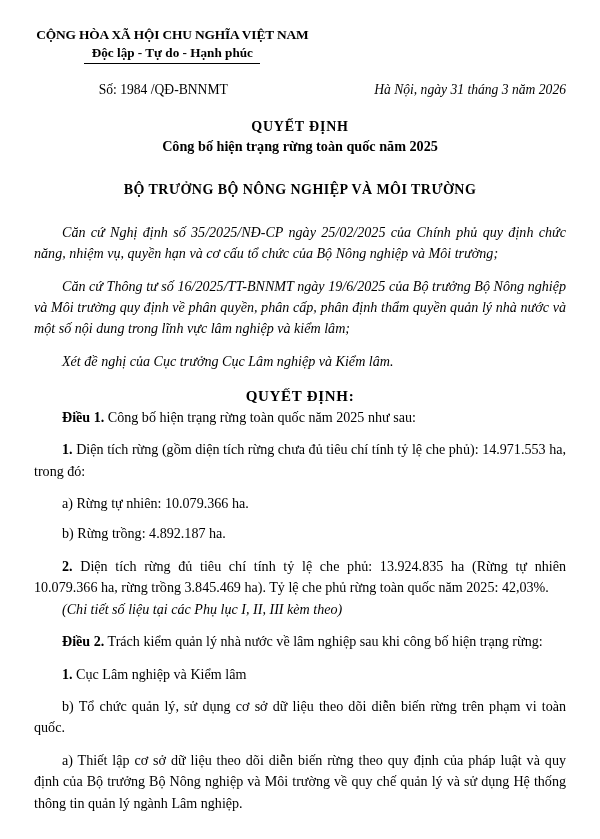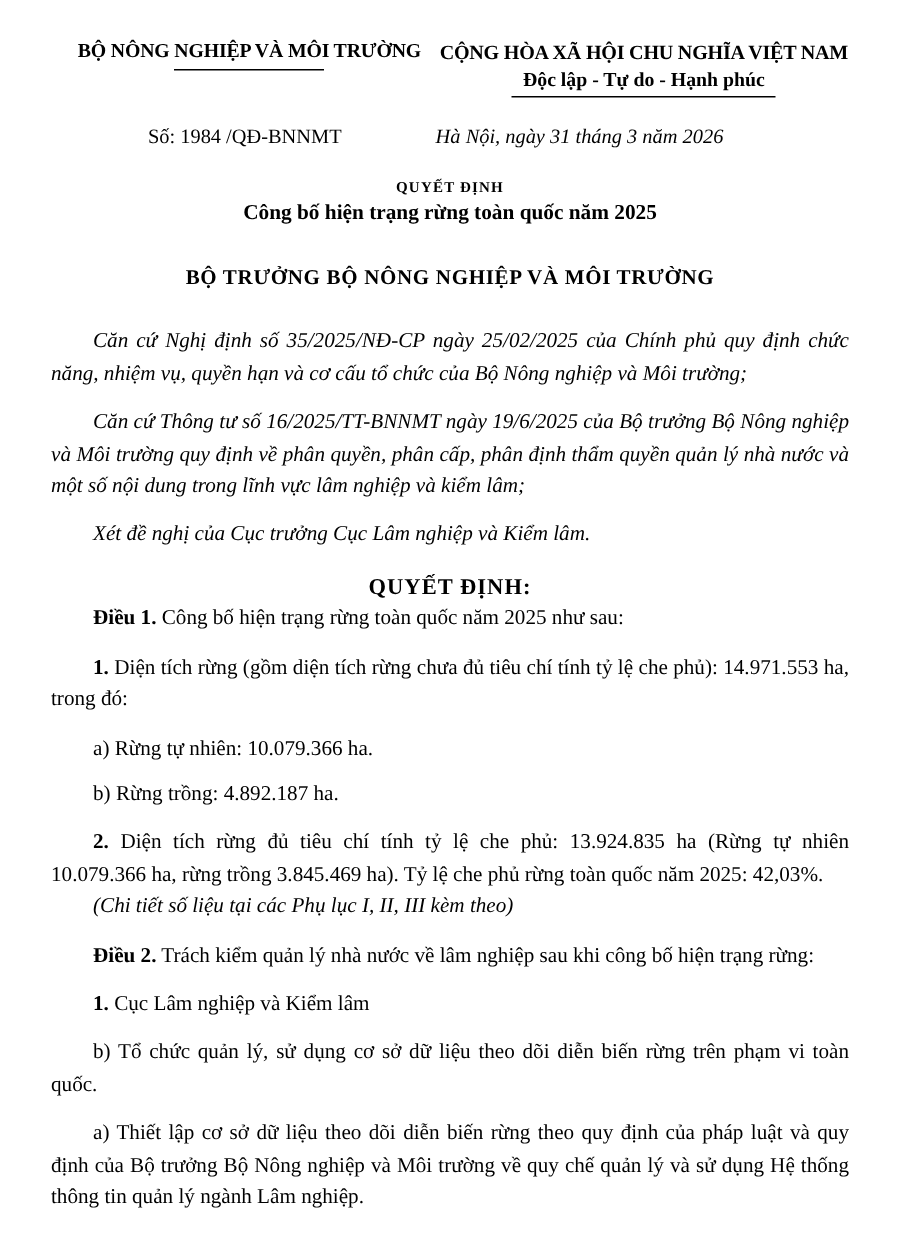--- a/index.html
+++ b/index.html
@@ -81,41 +81,41 @@
     width: 100%;
     margin-top: 17px;
   }
   .meta-col-left {
     width: 48%;
     text-align: center;
     padding-left: 2px;
   }
   .meta-col-right {
     width: 52%;
-    text-align: left;
+    text-align: right;
   }
   .doc-number {
     font-size: 13.6px;
     line-height: 1.3;
     white-space: nowrap;
   }
   .doc-place-date {
     font-size: 13.6px;
     font-style: italic;
     line-height: 1.3;
     white-space: nowrap;
   }
 
   
   .title-block {
     text-align: center;
     margin-top: 19px;
   }
   .title-main {
-    font-size: 10px;
+    font-size: 14px;
     font-weight: bold;
     letter-spacing: 0.8px;
     line-height: 1.32;
   }
   .title-sub {
     font-size: 14.2px;
     font-weight: bold;
     line-height: 1.34;
     margin-top: 1px;
   }
@@ -168,24 +168,20 @@
     margin-top: 15px;
   }
 </style>
 </head>
 <body>
 
 <div class="page">
   <div class="doc-body">
 
     <div class="header-row">
-      <div class="header-col-left">
-        <div class="org-name">BỘ NÔNG NGHIỆP VÀ MÔI TRƯỜNG</div>
-        <div class="rule-short"></div>
-      </div>
       <div class="header-col-right">
         <div class="nation-name">CỘNG HÒA XÃ HỘI CHU NGHĨA VIỆT NAM</div>
         <div>
           <span class="motto">Độc lập - Tự do - Hạnh phúc</span>
         </div>
         <div class="rule-motto"></div>
       </div>
     </div>
 
     <div class="meta-row">

